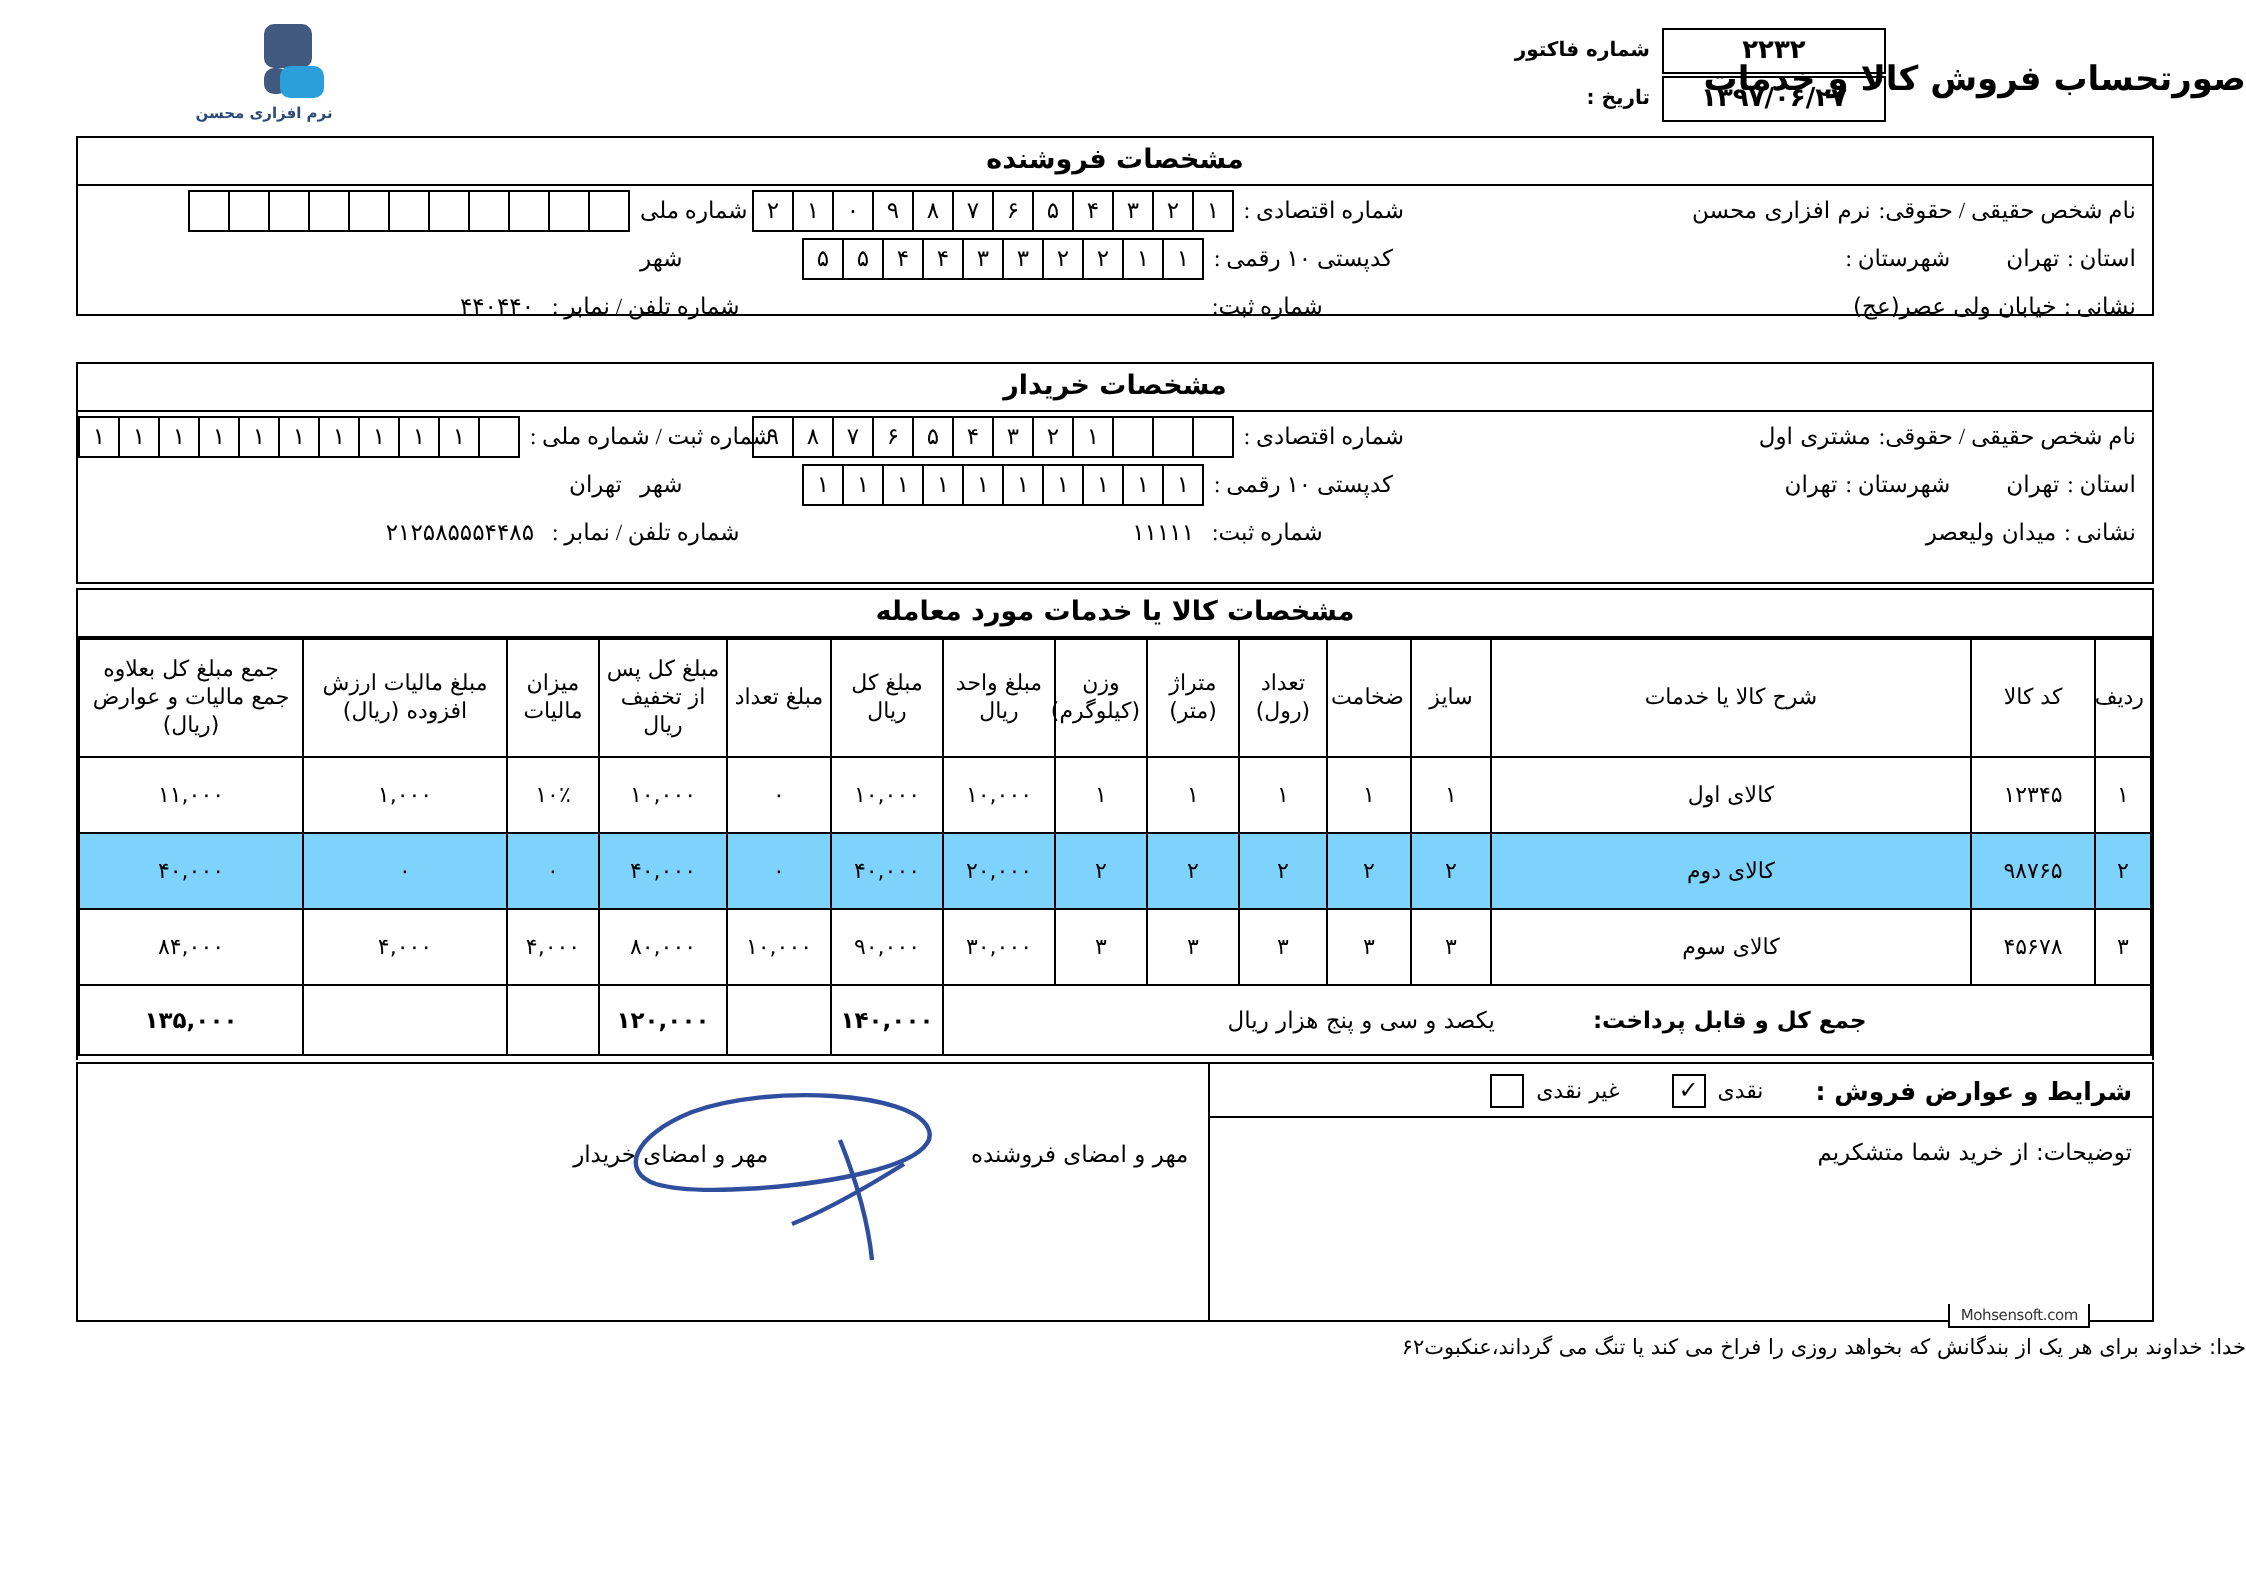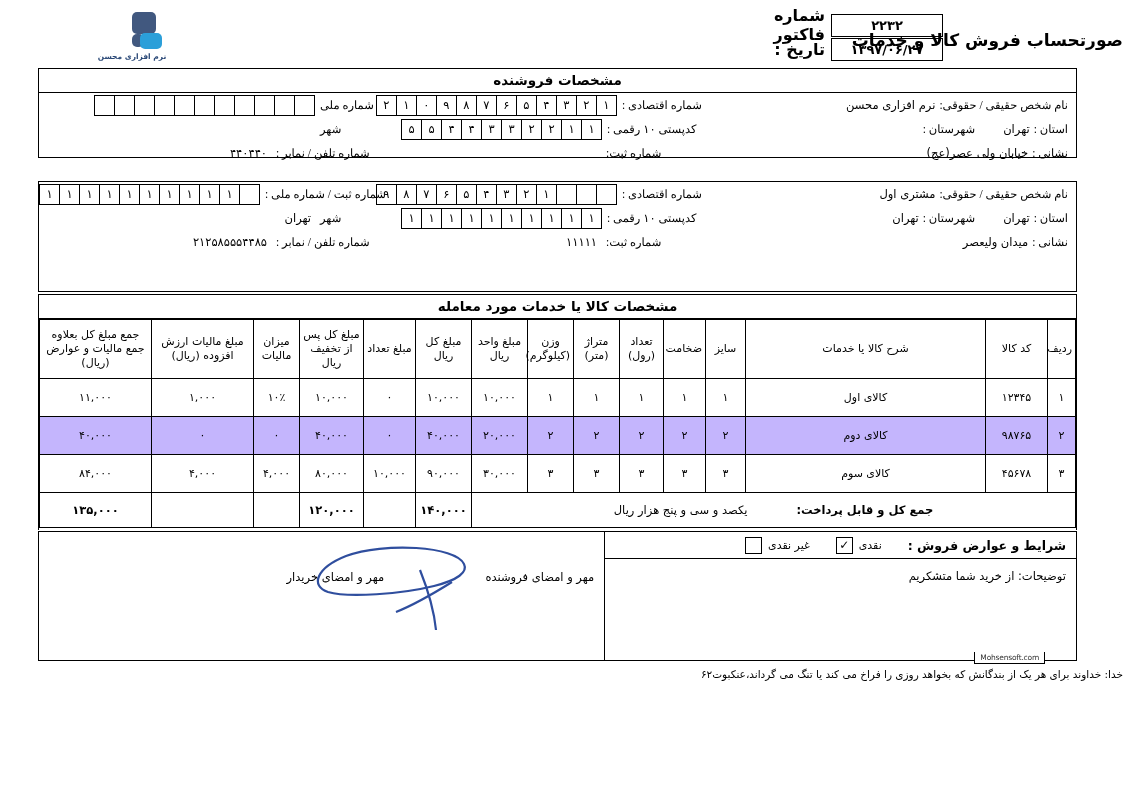--- a/index.html
+++ b/index.html
@@ -14,21 +14,21 @@
     overflow: hidden;
     direction: rtl;
   }
 
   
   .hdr { position: absolute; top: 0; right: 0; left: 0; height: 66px; }
 
   .inv-meta { position: absolute; top: 14px; left: 683px; width: 260px; }
   .meta-row { display: flex; align-items: center; justify-content: flex-start;
               height: 22px; margin-bottom: 2px; }
-  .meta-label { font-size: 16px; font-weight: bold; color: #000;
+  .meta-label { font-size: 10px; font-weight: bold; color: #000;
                 width: 98px; text-align: right; padding-right: 6px; }
   .meta-box { width: 110px; height: 21px; border: 1.3px solid #000;
               display: flex; align-items: center; justify-content: center;
               font-size: 13px; font-weight: bold; background: #fff; }
 
   .doc-title { position: absolute; top: 30px; right: 0; left: 0;
                font-size: 17px; font-weight: bold;
                letter-spacing: -0.2px; padding-left: 10px; }
 
   .logo { position: absolute; top: 12px; left: 86px; width: 92px; height: 52px; }
@@ -61,21 +61,21 @@
         justify-content: center; font-size: 11.5px; background: #fff; }
 
   
   table.items { width: 100%; border-collapse: collapse; table-layout: fixed; }
   table.items th, table.items td {
     border: 1.1px solid #000; font-size: 11px; text-align: center;
     padding: 2px 3px; vertical-align: middle; color: #000;
   }
   table.items th { height: 54px; font-weight: normal; line-height: 1.25; }
   table.items td { height: 33px; }
-  tr.alt td { background: #c4b5fd; }
+  tr.alt td { background: #7dd3fc; }
   td.desc { text-align: right; padding-right: 10px; }
   tr.totals td { height: 30px; font-weight: bold; font-size: 11.5px; }
   td.totals-text { text-align: right; padding-right: 14px; font-weight: bold;
                    font-size: 12.5px; }
   td.totals-text .tt-lbl { font-weight: bold; margin-left: 44px; }
   td.totals-text .tt-val { font-weight: normal; padding-right: 5px; }
 
   
   .terms-row { display: flex; align-items: center; height: 26px;
                border-bottom: 1.6px solid #000; padding: 0 10px; }
@@ -213,20 +213,21 @@
         <div class="line">
           <span class="lbl" style="width:110px; text-align:left; padding-left:5px;">شماره تلفن / نمابر :</span>
           <span class="val">۴۴۰۴۴۰</span>
         </div>
       </div>
 
     </div>
   </div>
 
   <div class="frame" style="top:181px; right:46px; left:38px; height:111px;">
+    <div class="sec-title">مشخصات خریدار</div>
 
     <div class="party-body">
 
       <div class="col" style="right:8px; width:290px;">
         <div class="line">
           <span class="lbl">نام شخص حقیقی / حقوقی:</span>
           <span class="val">مشتری اول</span>
         </div>
         <div class="line">
           <span class="lbl">استان :</span>

